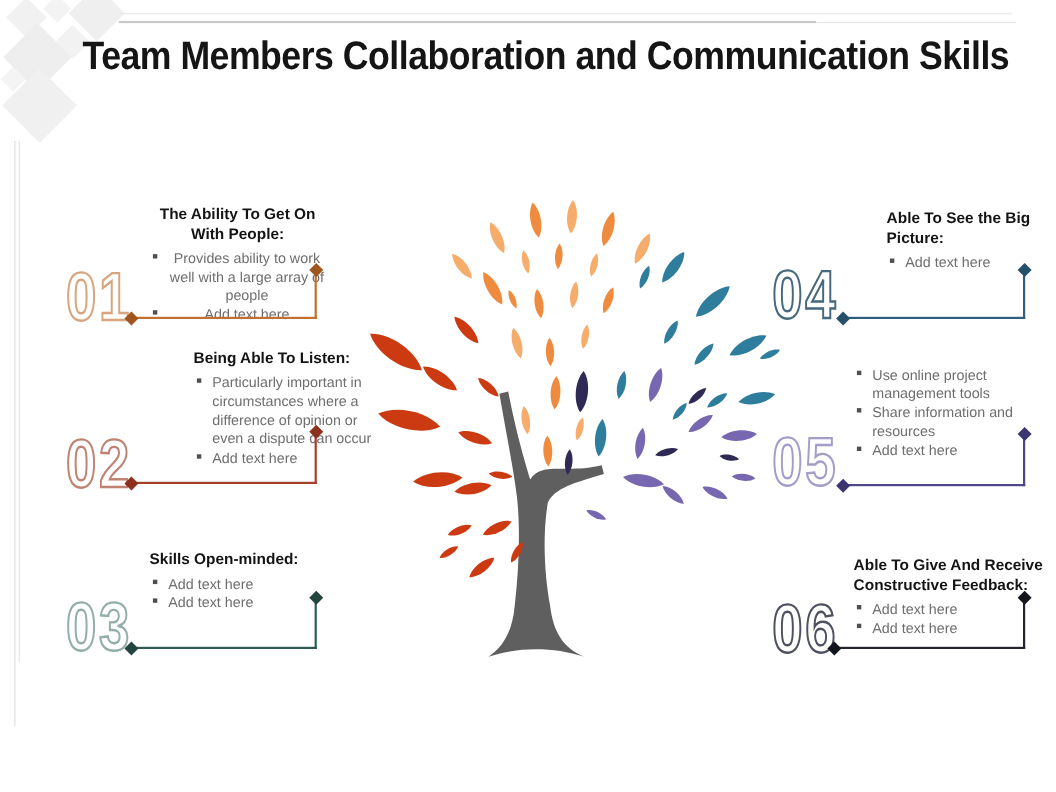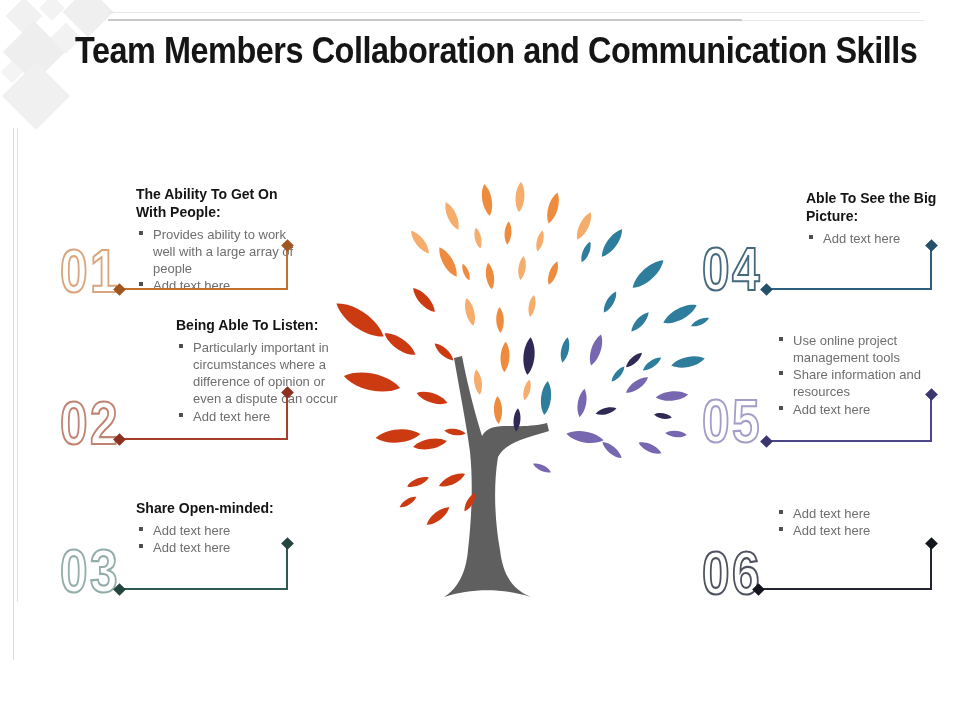--- a/index.html
+++ b/index.html
@@ -35,21 +35,21 @@
     position:relative;padding-left:17px;font-size:13px;line-height:1.32;color:#6e6e6e;
   }
   .content li::before{
     content:"";position:absolute;left:3px;top:5px;width:4px;height:4px;background:#4f4f4f;
   }
   .connector{position:absolute;border-bottom:2px solid #000;border-right:2px solid #000;}
   .connector .d{position:absolute;width:9px;height:9px;transform:rotate(45deg);background:#000;}
   .connector .d1{left:-4px;bottom:-6px;}
   .connector .d2{right:-6px;top:-4px;}
   
-  .i1 .num{left:60px;top:240px;} .i1 .content{left:136px;top:186px;width:160px;}
+  .i1 .num{left:60px;top:240px;} .i1 .content{left:136px;top:186px;width:160px;text-align:center;}
   .i1 .connector{left:119px;top:245px;width:167px;height:43px;}
   .i2 .num{left:60px;top:392px;} .i2 .content{left:136px;top:317px;width:170px;margin-left:40px;}
   .i2 .connector{left:119px;top:392px;width:167px;height:46px;}
   .i3 .num{left:60px;top:540px;} .i3 .content{left:136px;top:500px;width:172px;}
   .i3 .connector{left:119px;top:543px;width:167px;height:45px;}
   .i4 .num{left:702px;top:238px;} .i4 .content{left:776px;top:190px;width:164px;margin-left:30px;}
   .i4 .connector{left:766px;top:245px;width:164px;height:43px;}
   .i5 .num{left:702px;top:390px;} .i5 .content{left:776px;top:332px;width:172px;}
   .i5 .connector{left:766px;top:394px;width:164px;height:46px;}
   .i6 .num{left:702px;top:542px;} .i6 .content{left:776px;top:505px;width:172px;}
@@ -171,21 +171,21 @@
     </div>
     <div class="connector" style="border-color: rgb(166, 62, 42);">
       <span class="d d1" style="background: rgb(140, 48, 32);"></span>
       <span class="d d2" style="background: rgb(140, 48, 32);"></span>
     </div>
   </div>
 
   <div class="item i3">
     <div class="num" style="-webkit-text-stroke: 2.2px rgb(147, 174, 170);">03</div>
     <div class="content">
-      <h3>Share Open-minded:</h3>
+      <h3>Skills Open-minded:</h3>
       <ul>
             <li>Add text here</li>
             <li>Add text here</li>
           </ul>
     </div>
     <div class="connector" style="border-color: rgb(47, 90, 84);">
       <span class="d d1" style="background: rgb(36, 68, 63);"></span>
       <span class="d d2" style="background: rgb(36, 68, 63);"></span>
     </div>
   </div>
@@ -215,20 +215,21 @@
     </div>
     <div class="connector" style="border-color: rgb(77, 70, 137);">
       <span class="d d1" style="background: rgb(59, 53, 112);"></span>
       <span class="d d2" style="background: rgb(59, 53, 112);"></span>
     </div>
   </div>
 
   <div class="item i6">
     <div class="num" style="-webkit-text-stroke: 2.2px rgb(78, 82, 96);">06</div>
     <div class="content">
+      <h3>Able To Give And Receive Constructive Feedback:</h3>
       <ul>
             <li>Add text here</li>
             <li>Add text here</li>
           </ul>
     </div>
     <div class="connector" style="border-color: rgb(35, 38, 47);">
       <span class="d d1" style="background: rgb(20, 22, 29);"></span>
       <span class="d d2" style="background: rgb(20, 22, 29);"></span>
     </div>
   </div>

